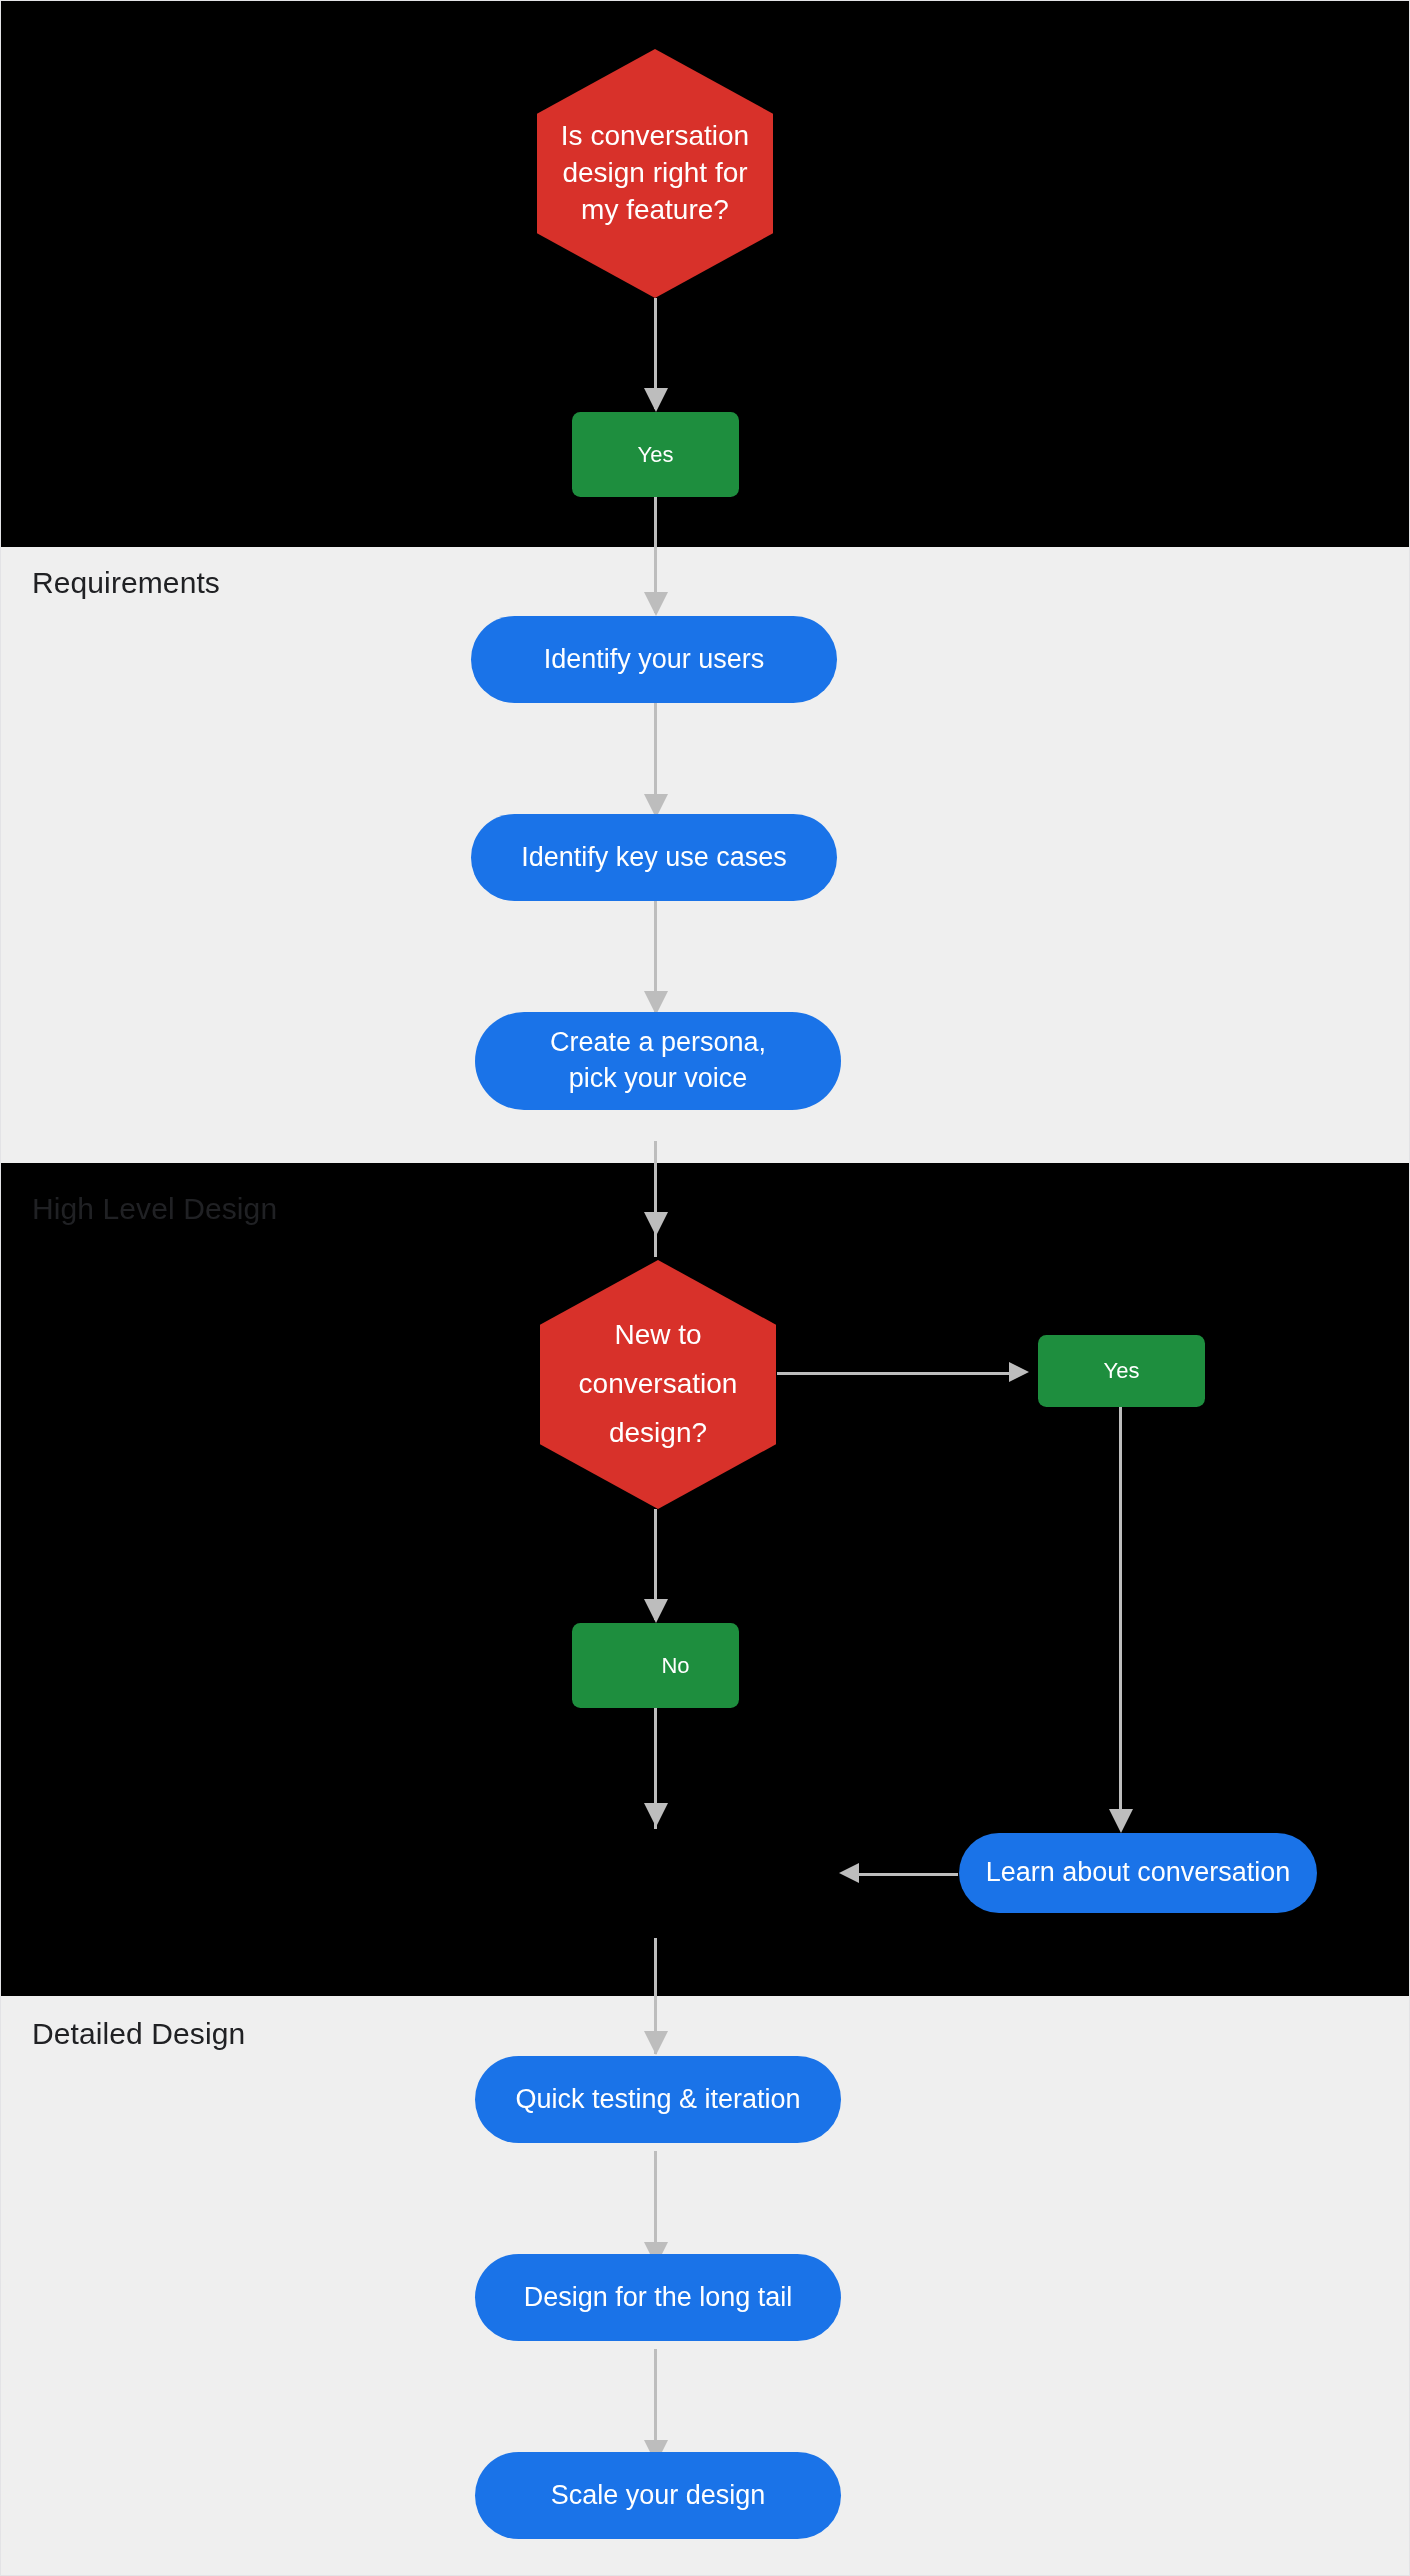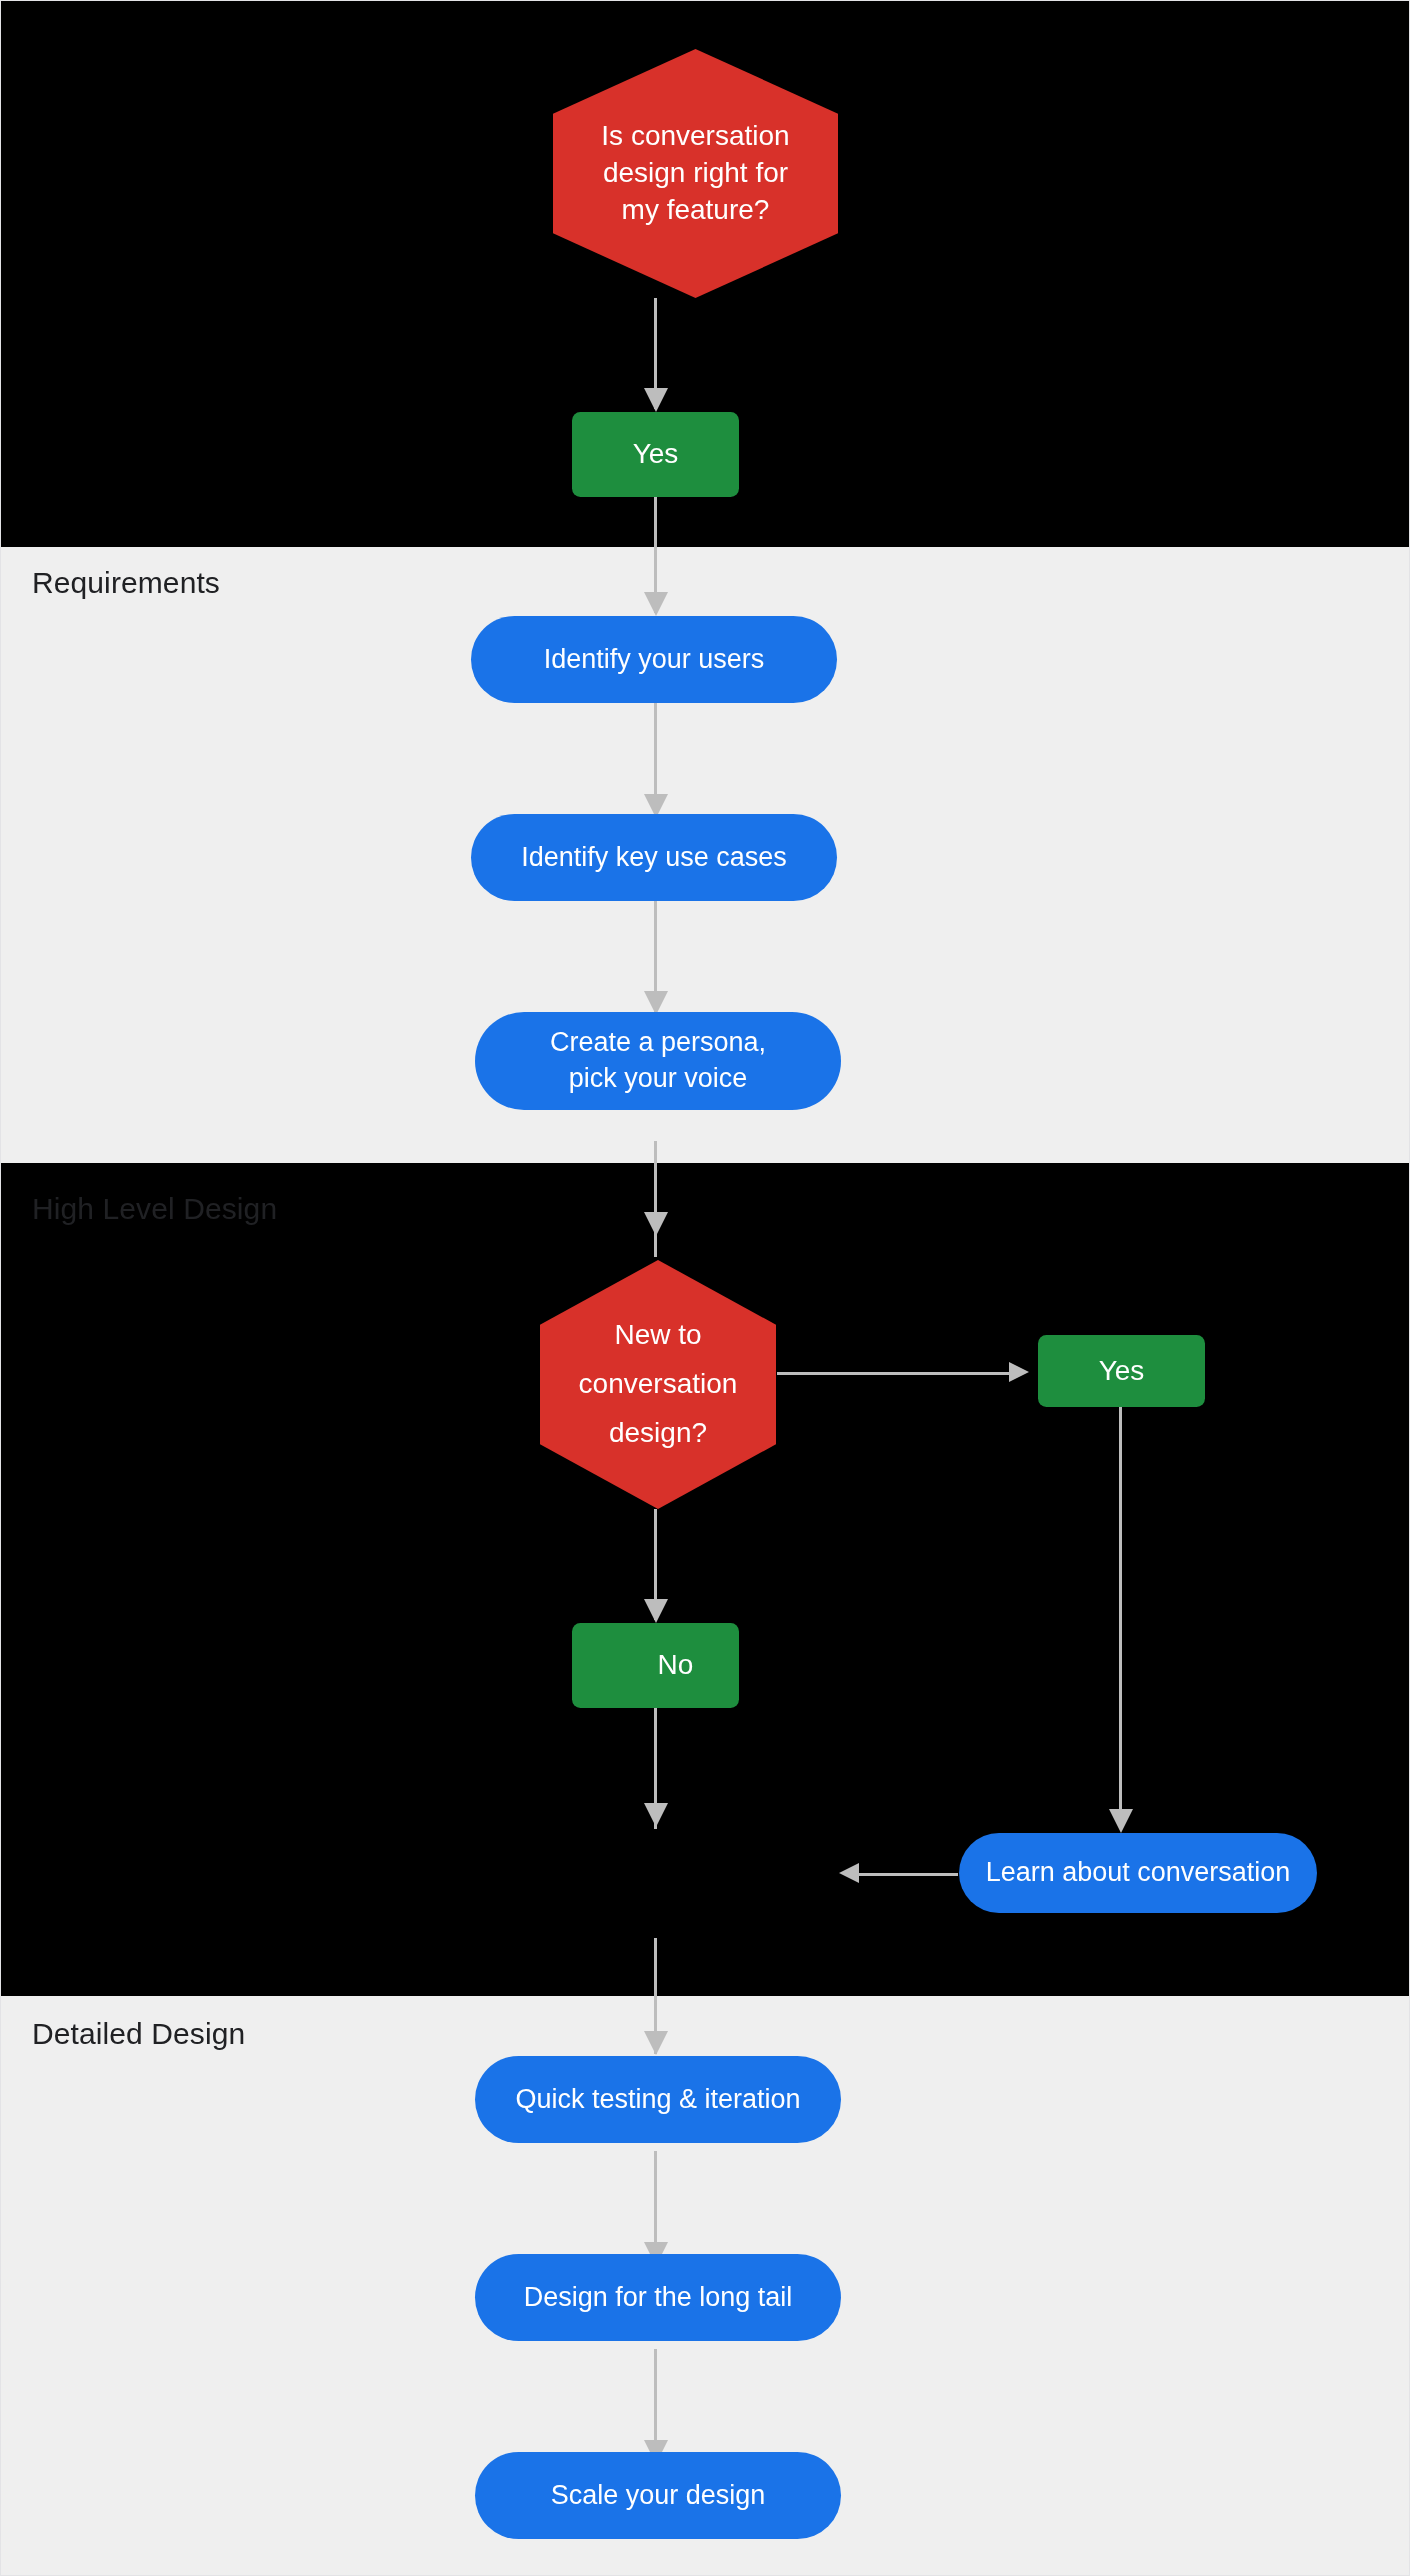--- a/index.html
+++ b/index.html
@@ -78,21 +78,21 @@
     -webkit-clip-path:polygon(50% 0%,100% 26%,100% 74%,50% 100%,0% 74%,0% 26%);
     clip-path:polygon(50% 0%,100% 26%,100% 74%,50% 100%,0% 74%,0% 26%);
     font-size:28px;
     font-weight:400;
     padding:0 20.4px;
   }
 
   .green{
     background:#1E8E3E;
     border-radius:8.4px;
-    font-size:28px;
+    font-size:22px;
     font-weight:400;
   }
 
   .pill{
     background:#1A73E8;
     border-radius:927px;
     font-size:27px;
     font-weight:400;
     padding:0 26px;
   }
@@ -145,21 +145,21 @@
 
   <div class="vline" style="left:653px;top:1937px;height:116px;"></div>
   <div class="arrow-down" style="left:643px;top:2030px;"></div>
 
   <div class="vline" style="left:653px;top:2150px;height:112px;"></div>
   <div class="arrow-down" style="left:643px;top:2241px;"></div>
 
   <div class="vline" style="left:653px;top:2348px;height:112px;"></div>
   <div class="arrow-down" style="left:643px;top:2439px;"></div>
 
-  <div class="node hex" style="left:552px;top:48px;width:285px;height:249px;flex-direction:column;">
+  <div class="node hex" style="left:536px;top:48px;width:236px;height:249px;flex-direction:column;">
     <span class="lbl">Is conversation</span>
     <span class="lbl">design right for</span>
     <span class="lbl">my feature?</span>
   </div>
 
   <div class="node green" style="left:571px;top:411px;width:167px;height:85px;">
     <span class="lbl">Yes</span>
   </div>
 
   <div class="node pill" style="left:470px;top:615px;width:366px;height:87px;">

